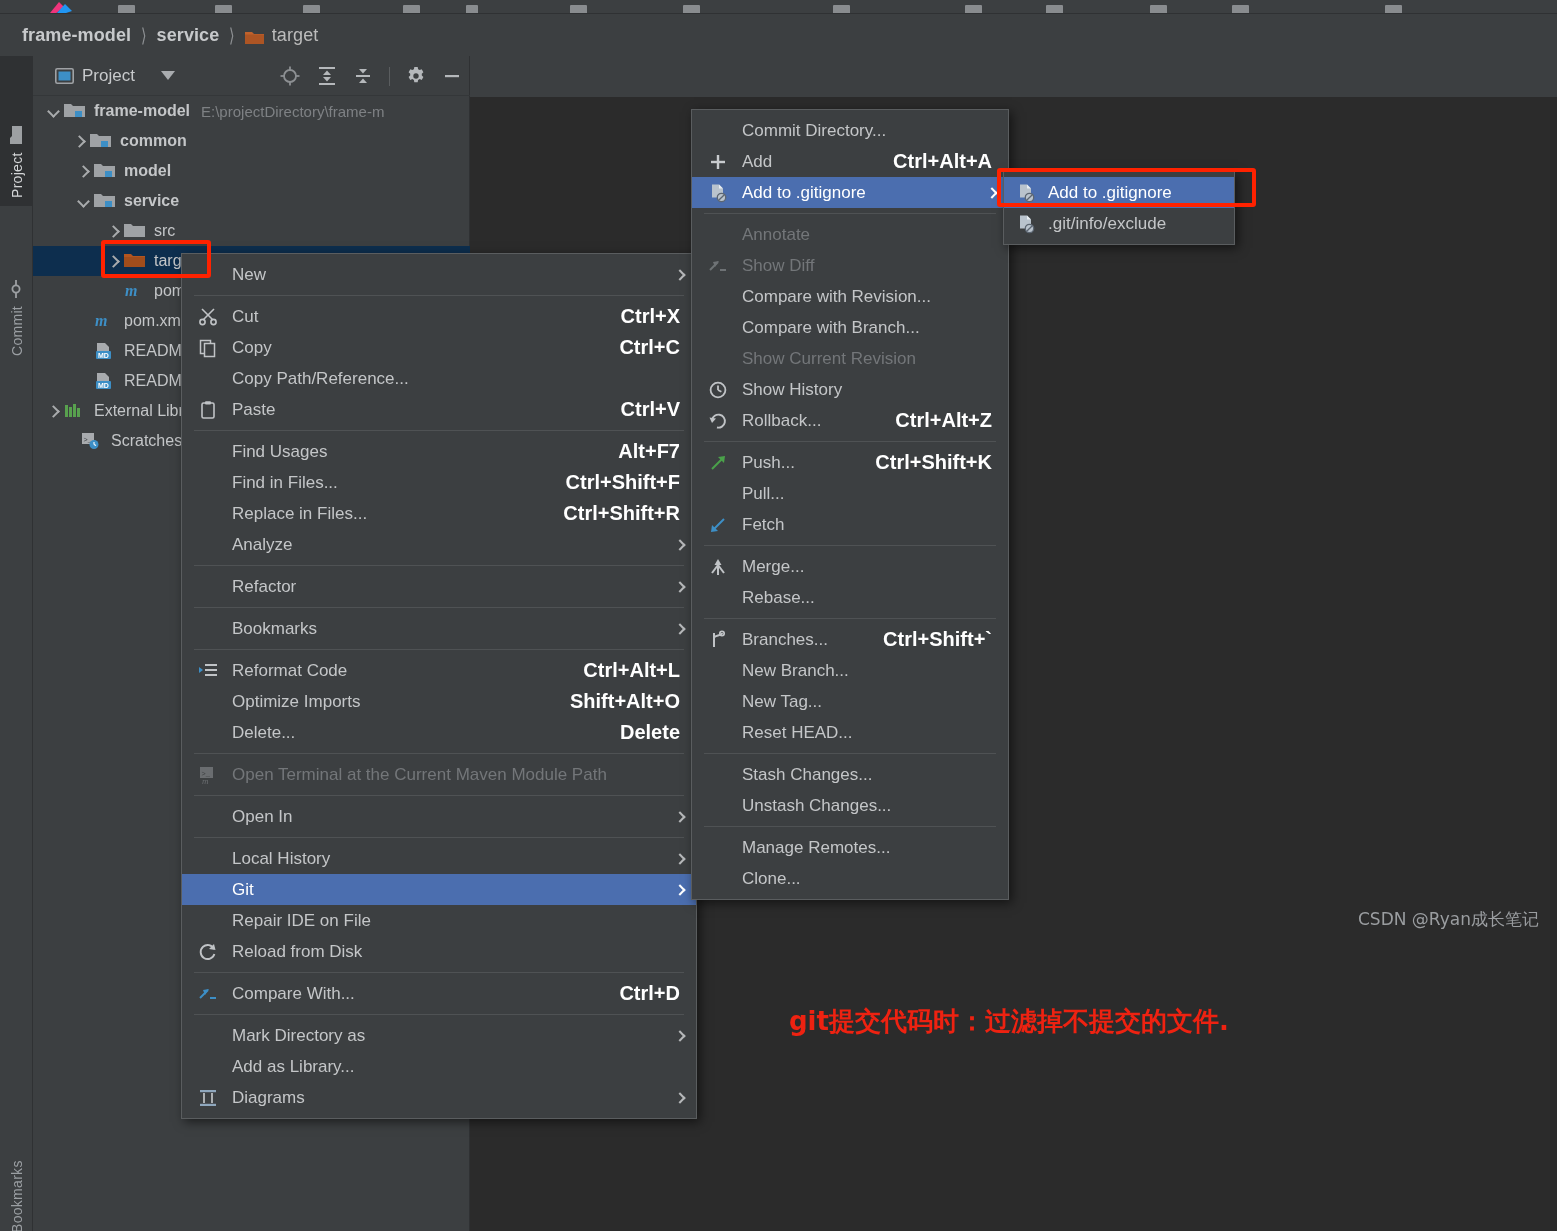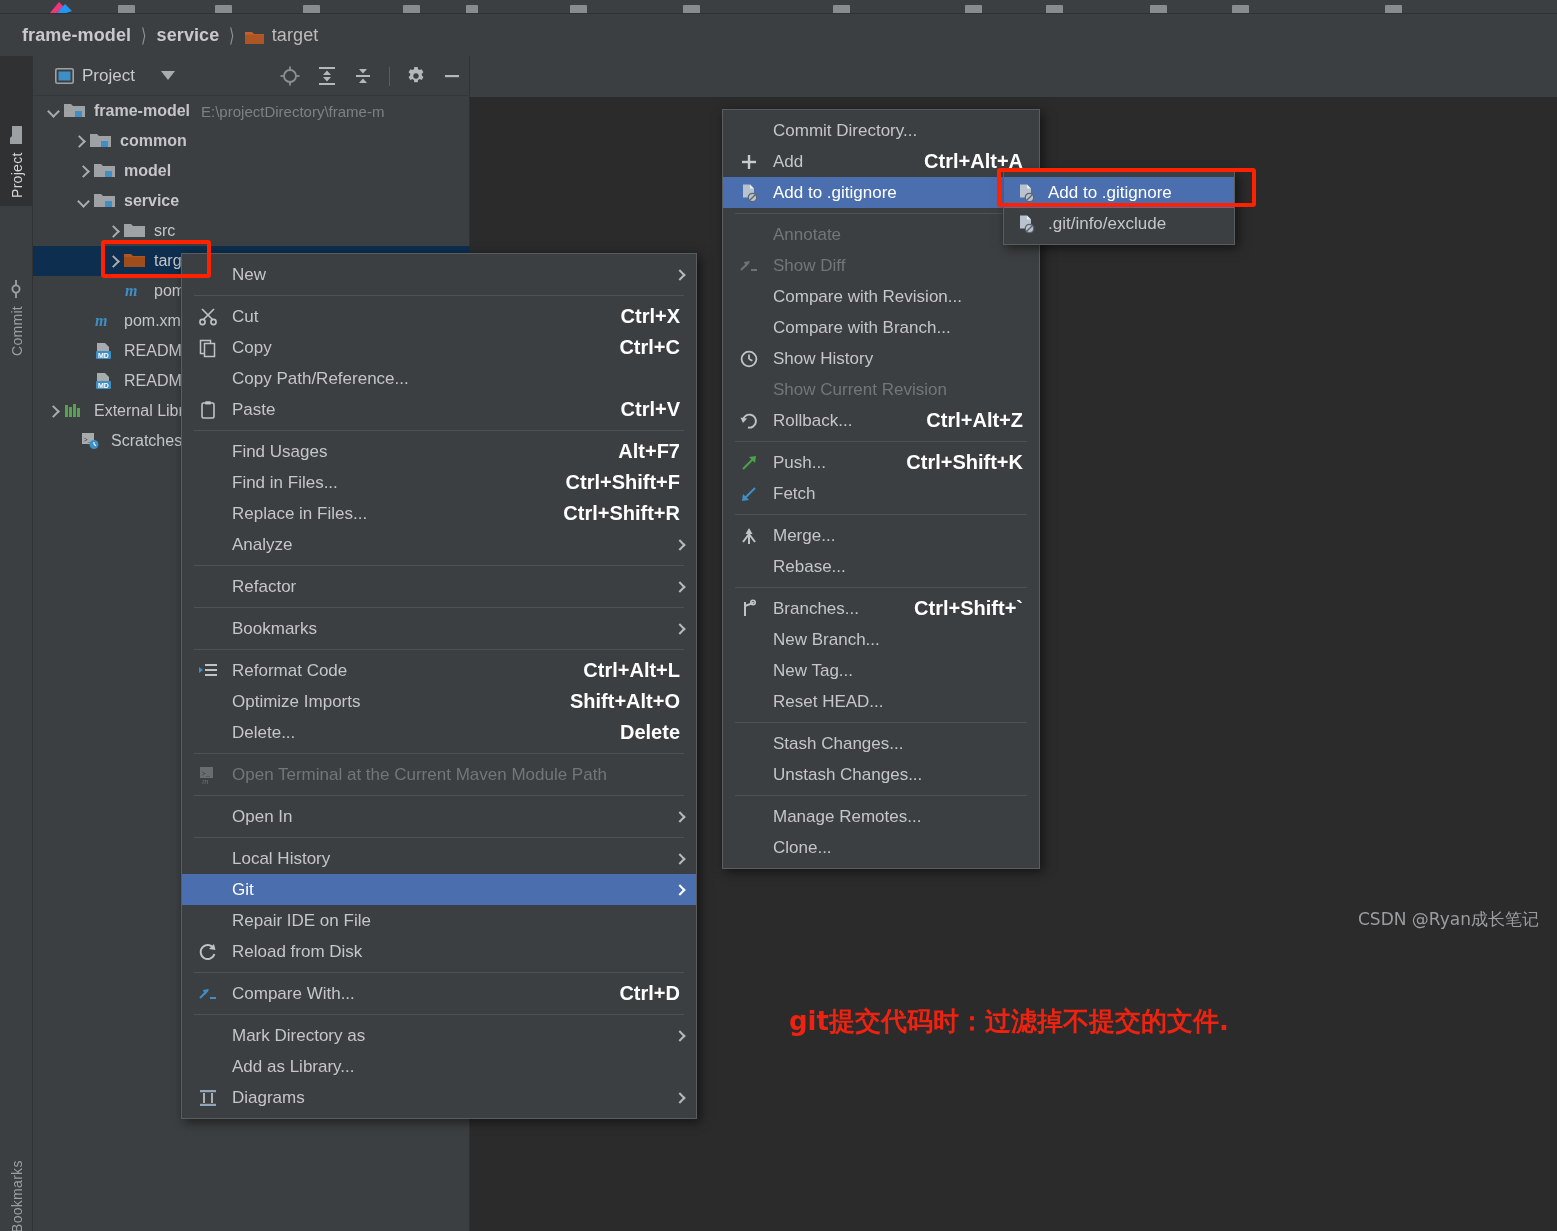--- a/index.html
+++ b/index.html
@@ -154,21 +154,21 @@
   .mi .arrow {
     position: absolute; right: 12px; top: 50%;
     width: 8px; height: 8px; margin-top: -4px;
     border-right: 2px solid #b6b8ba; border-top: 2px solid #b6b8ba;
     transform: rotate(45deg);
   }
   .mi.sel .arrow { border-color: #ffffff; }
   .msep { height: 1px; background: #4f5254; margin: 5px 12px; }
 
   #menu-main  { left: 181px; top: 253px; width: 516px; }
-  #menu-git   { left: 722px; top: 109px; width: 318px; }
+  #menu-git   { left: 691px; top: 109px; width: 318px; }
   #menu-gitig { left: 1003px; top: 171px; width: 232px; }
 
   
   .redbox {
     position: absolute; border: 4px solid #ff2200; border-radius: 3px;
     pointer-events: none;
   }
   #redbox-target  { left: 101px; top: 240px; width: 110px; height: 38px; }
   #redbox-gitign  { left: 997px; top: 168px; width: 259px; height: 39px; }
 
@@ -656,33 +656,33 @@
         </svg>
       </span>
       <span class="label">Show Diff</span>
     </div>
     <div class="mi">
       <span class="label">Compare with Revision...</span>
     </div>
     <div class="mi">
       <span class="label">Compare with Branch...</span>
     </div>
+    <div class="mi dis">
+      <span class="label">Show Current Revision</span>
+    </div>
     <div class="mi">
       <span class="micon">
         <svg width="20" height="20" viewBox="0 0 20 20">
           <circle cx="10" cy="10" r="7.4" fill="none" stroke="#c0c3c6" stroke-width="1.8"></circle>
           <line x1="10" y1="5.5" x2="10" y2="10" stroke="#c0c3c6" stroke-width="1.8"></line>
           <line x1="10" y1="10" x2="13.4" y2="11.8" stroke="#c0c3c6" stroke-width="1.8"></line>
         </svg>
       </span>
       <span class="label">Show History</span>
     </div>
-    <div class="mi dis">
-      <span class="label">Show Current Revision</span>
-    </div>
     <div class="mi">
       <span class="micon">
         <svg width="20" height="20" viewBox="0 0 20 20">
           <path d="M4 9 A6.5 6.5 0 1 1 9 16.5" fill="none" stroke="#c0c3c6" stroke-width="1.9"></path>
           <polygon points="1.5,6.5 8,7.5 4,12" fill="#c0c3c6"></polygon>
         </svg>
       </span>
       <span class="label">Rollback...</span>
       <span class="accel">Ctrl+Alt+Z</span>
     </div>
@@ -690,20 +690,23 @@
 
     <div class="mi">
       <span class="micon">
         <svg width="20" height="20" viewBox="0 0 20 20">
           <line x1="4" y1="16" x2="15" y2="5" stroke="#4aa14a" stroke-width="2"></line>
           <polygon points="17,3 16,10 10,4" fill="#4aa14a"></polygon>
         </svg>
       </span>
       <span class="label">Push...</span>
       <span class="accel">Ctrl+Shift+K</span>
+    </div>
+    <div class="mi">
+      <span class="label">Pull...</span>
     </div>
     <div class="mi">
       <span class="micon">
         <svg width="20" height="20" viewBox="0 0 20 20">
           <line x1="16" y1="4" x2="5" y2="15" stroke="#3d8fc6" stroke-width="2"></line>
           <polygon points="3,17 4,10 10,16" fill="#3d8fc6"></polygon>
         </svg>
       </span>
       <span class="label">Fetch</span>
     </div>

